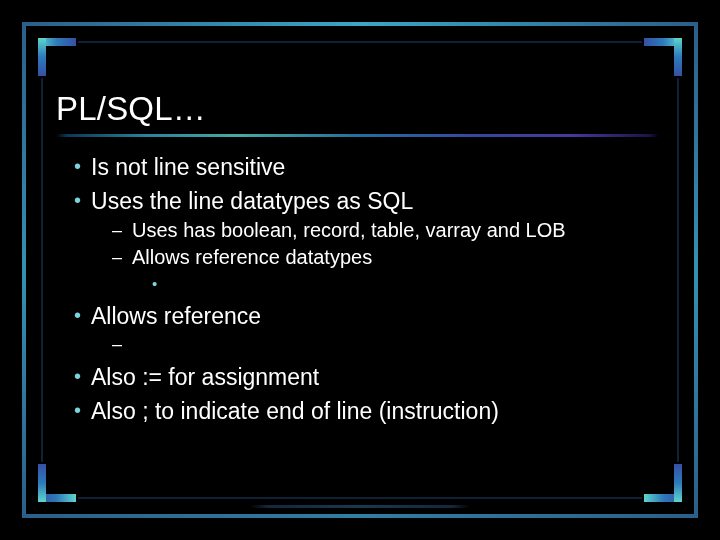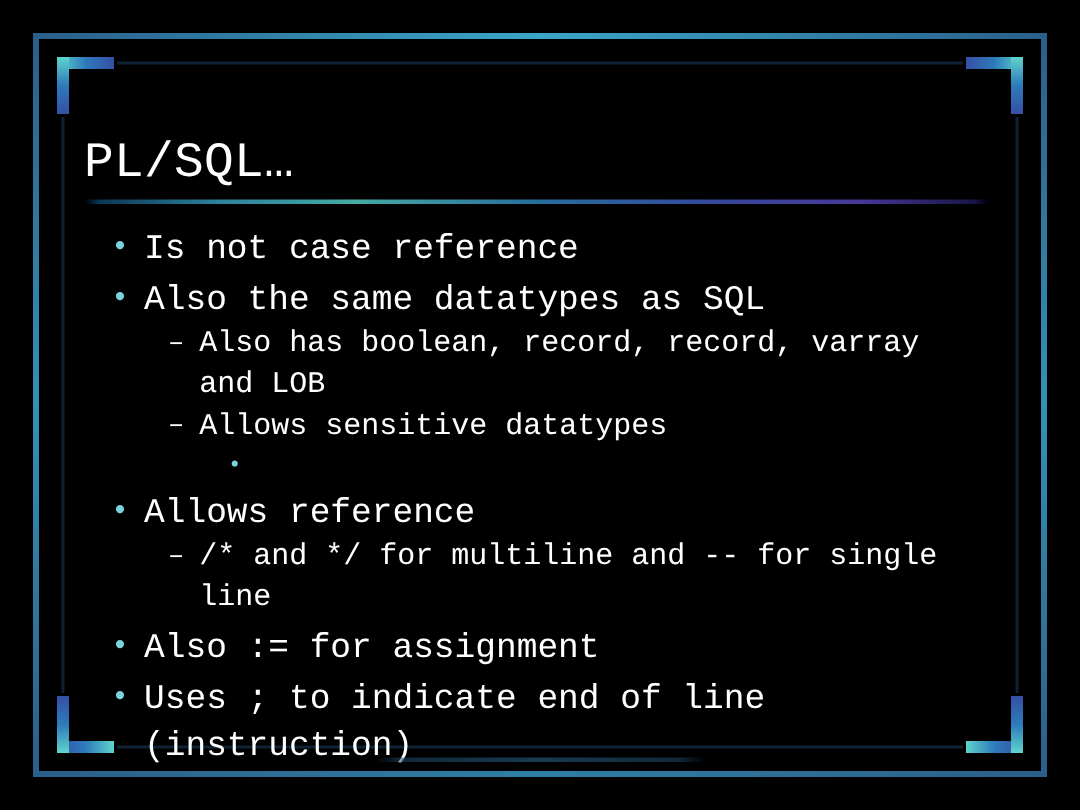--- a/index.html
+++ b/index.html
@@ -102,21 +102,20 @@
   .inner-line.bottom { left:40px; right:40px; bottom:3px; height:2px; }
   .inner-line.left   { top:40px; bottom:40px; left:3px; width:2px; }
   .inner-line.right  { top:40px; bottom:40px; right:3px; width:2px; }
 
   .content {
     position: absolute;
     left: 54px;
     top: 90px;
     right: 68px;
     color: #fff;
-    font-family: Liberation Mono, monospace;
   }
 
   .title {
     font-size: 33px;
     color: #fff;
     margin: 0 0 6px 2px;
     font-weight: 400;
     letter-spacing: 0.2px;
   }
 
@@ -201,64 +200,63 @@
   </div>
 
   <div class="content">
     <h1 class="title">PL/SQL…</h1>
     <div class="title-rule"></div>
 
     <ul class="lvl1">
 
       <li>
         <span class="bul">•</span>
-        <span class="txt">Is not case reference</span>
-      </li>
-
-      <li>
-        <span class="bul">•</span>
-        <span class="txt">Also the same datatypes as SQL</span>
+        <span class="txt">Is not line sensitive</span>
+      </li>
+
+      <li>
+        <span class="bul">•</span>
+        <span class="txt">Uses the line datatypes as SQL</span>
       </li>
 
       <ul class="lvl2">
         <li>
           <span class="bul">–</span>
-          <span class="txt">Also has boolean, record, record, varray and LOB</span>
+          <span class="txt">Uses has boolean, record, table, varray and LOB</span>
         </li>
         <li>
           <span class="bul">–</span>
-          <span class="txt">Allows sensitive datatypes</span>
+          <span class="txt">Allows reference datatypes</span>
         </li>
         <ul class="lvl3">
           <li>
             <span class="bul">•</span>
           </li>
         </ul>
       </ul>
 
       <li>
         <span class="bul">•</span>
         <span class="txt">Allows reference</span>
       </li>
 
       <ul class="lvl2">
         <li>
           <span class="bul">–</span>
-          <span class="txt">/* and */ for multiline and -- for single line</span>
         </li>
       </ul>
 
       <li>
         <span class="bul">•</span>
         <span class="txt">Also := for assignment</span>
       </li>
 
       <li>
         <span class="bul">•</span>
-        <span class="txt">Uses ; to indicate end of line (instruction)</span>
+        <span class="txt">Also ; to indicate end of line (instruction)</span>
       </li>
 
     </ul>
   </div>
 
   <div class="bottom-rule"></div>
 
 </div>
 
 </body></html>

